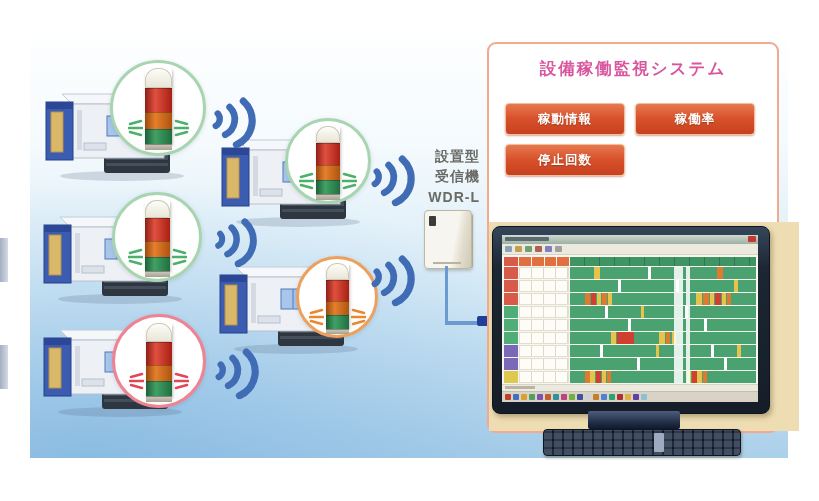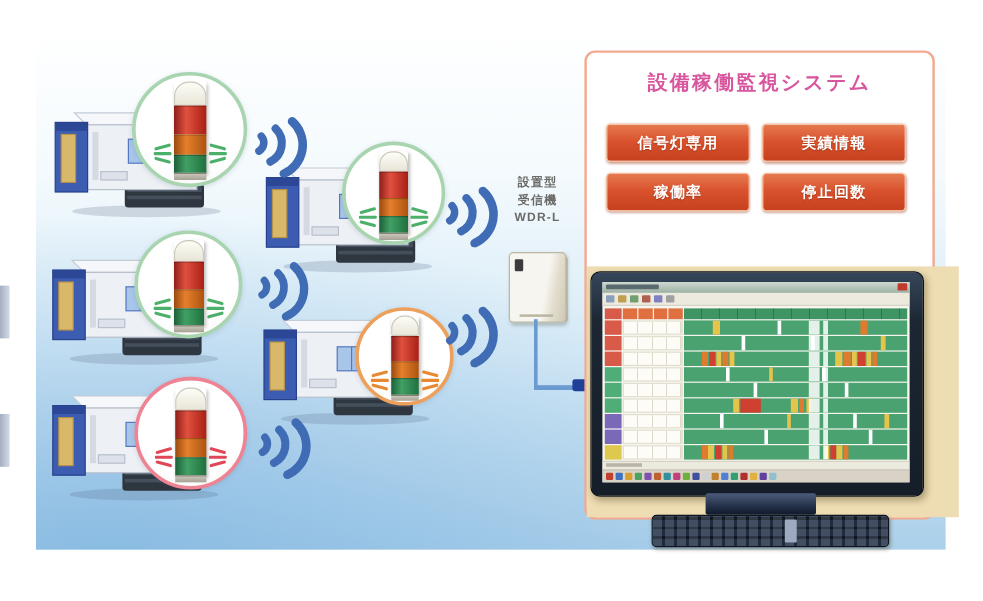--- a/index.html
+++ b/index.html
@@ -8,21 +8,21 @@
   
   .scene-bg{position:absolute;left:30px;top:24px;width:758px;height:434px;
     background:
       radial-gradient(130% 115% at 8% 102%, rgba(110,170,220,.55), rgba(110,170,220,0) 58%),
       linear-gradient(180deg,#ffffff 0%,#f4fafd 28%,#d6eaf6 62%,#abd0ea 100%);}
   .edge-fragment{position:absolute;background:linear-gradient(90deg,#8e9ab0,#c7d2e0);opacity:.8;}
   
   .lbl{position:absolute;font-weight:bold;}
   .transmitter-label{left:40px;top:32px;font-size:11.5px;line-height:1.5;color:#5a5a5a;letter-spacing:1px;}
   .wireless-label{left:266px;top:66px;font-size:15.5px;color:#5b82c8;letter-spacing:2px;}
-  .receiver-label{left:416px;top:146px;width:64px;font-size:10px;line-height:1.45;color:#6a6a66;text-align:center;letter-spacing:1px;}
+  .receiver-label{left:416px;top:146px;width:64px;font-size:14px;line-height:1.45;color:#6a6a66;text-align:right;letter-spacing:1px;}
   .ethernet-label{left:408px;top:336px;width:86px;font-size:12.5px;line-height:1.4;color:#4a7ac4;text-align:center;letter-spacing:1px;}
   
   .machine-unit{position:absolute;width:150px;height:92px;}
   .tower-circle{position:absolute;border-radius:50%;border:3px solid #a8d4b0;
     background:radial-gradient(circle at 50% 42%,#ffffff 62%,#f0f4ef 100%);
     box-shadow:0 1px 4px rgba(60,90,120,.18);}
   .tower{position:absolute;display:flex;flex-direction:column;box-shadow:1px 2px 3px rgba(40,40,40,.3);border-radius:2px;}
   .tw-cap{flex:0 0 23%;background:linear-gradient(180deg,#fdfdf7,#e9e6d8);border:1px solid #ccc8ba;border-radius:46% 46% 6% 6% / 62% 62% 8% 8%;}
   .tw-red{flex:0 0 30%;background:linear-gradient(90deg,#8e1f18,#e0503f 38%,#a82014);border-top:1px solid rgba(0,0,0,.25);}
   .tw-org{flex:0 0 21%;background:linear-gradient(90deg,#9a4a10,#e57f2c 38%,#ad5410);border-top:1px solid rgba(0,0,0,.25);}
@@ -335,22 +335,21 @@
     <div class="receiver-led"></div>
     <div class="receiver-vent"></div>
   </div>
   <div class="cable-v"></div>
   <div class="cable-h"></div>
   <div class="cable-plug"></div>
 
   <div class="panel"></div>
   <div class="panel-title">設備稼働監視システム</div>
   <div class="button-grid" id="button-grid">
-      <div class="btn">信号灯専用</div>
-      <div class="btn">実績情報</div>
+      <div class="btn">稼動情報</div>
       <div class="btn">稼働率</div>
       <div class="btn">停止回数</div>
     </div>
   <div class="backdrop-tan"></div>
 
   <div class="monitor-frame"></div>
   <div class="screen" id="app-screen">
     <div class="app-titlebar">
       <div class="app-title-dash"></div>
       <div class="app-close"></div>

